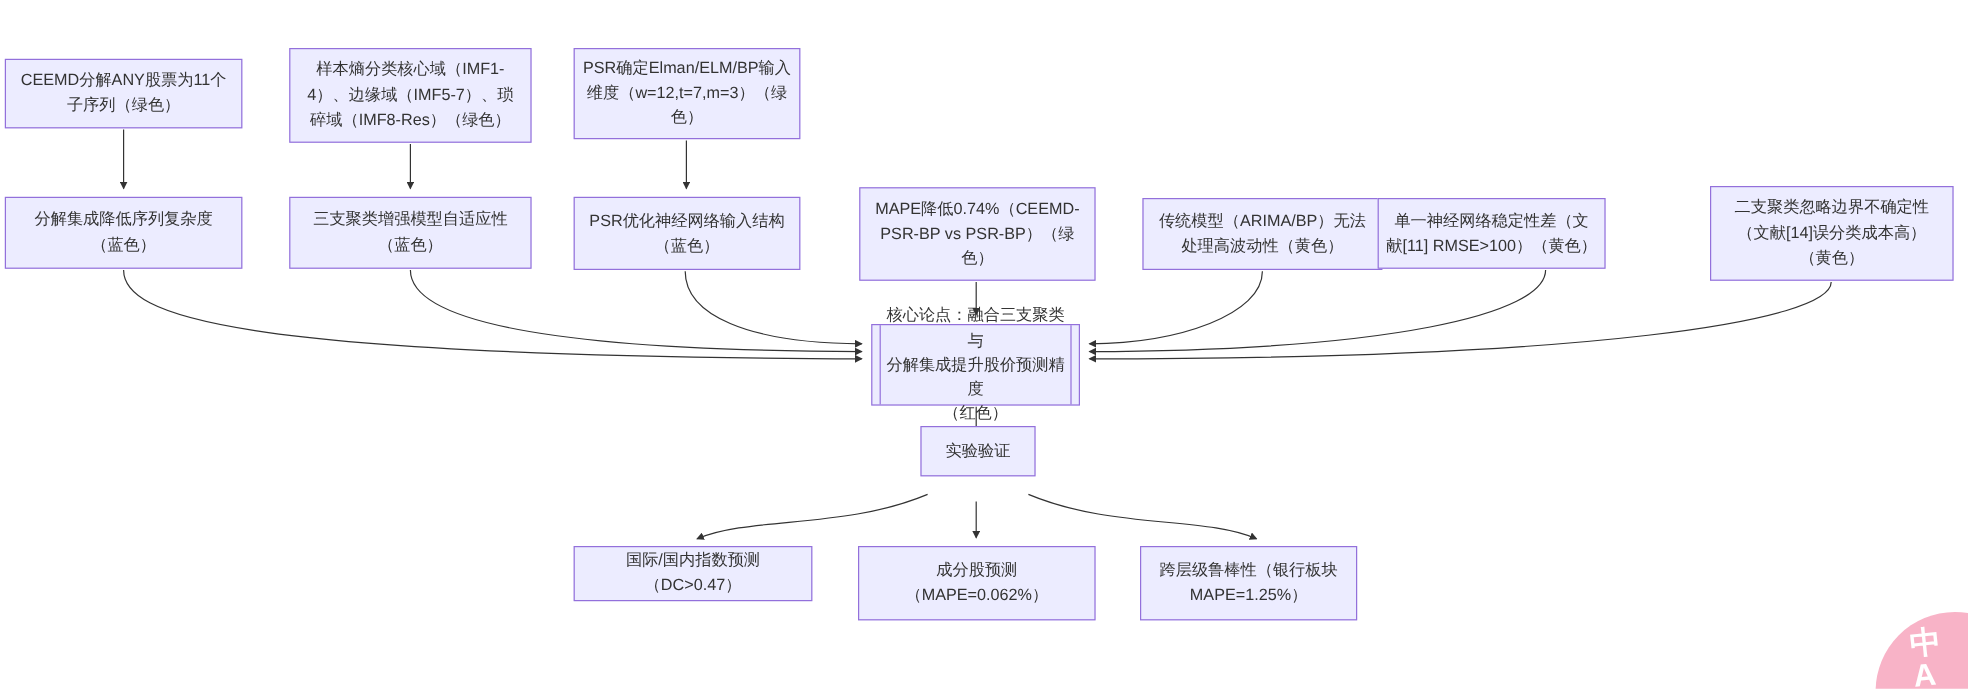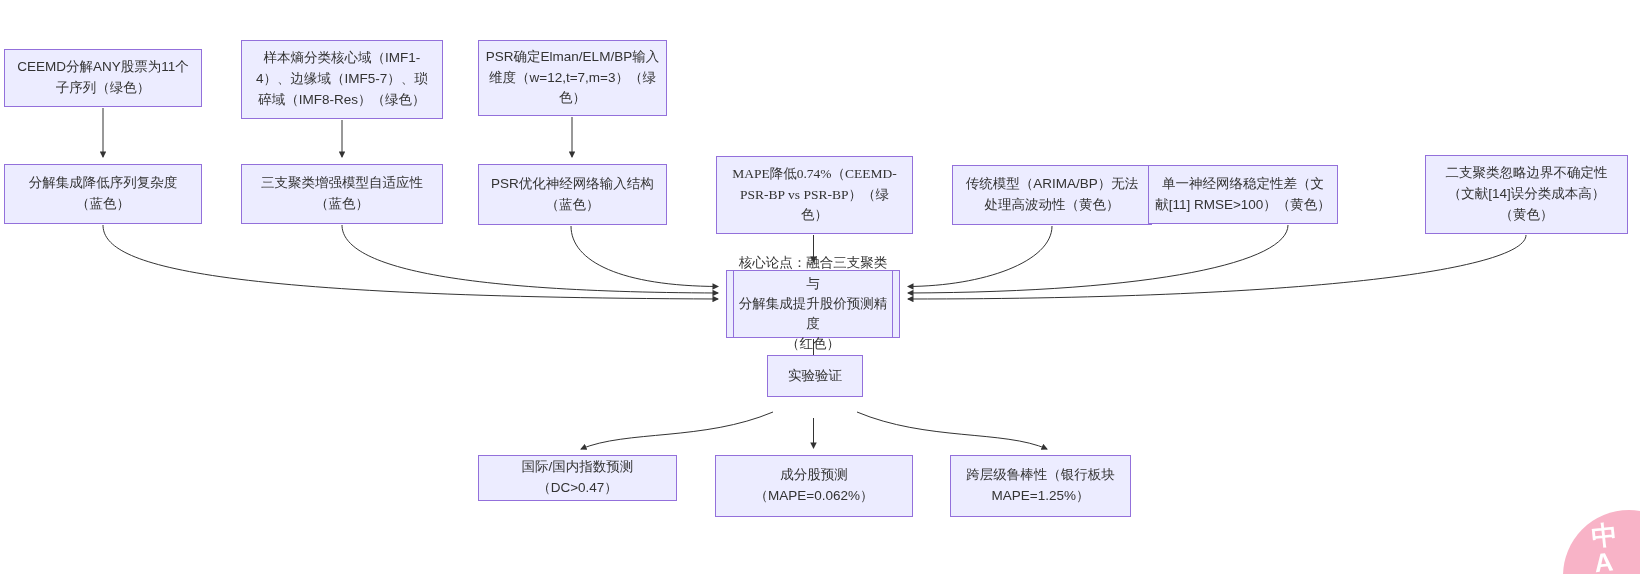--- a/index.html
+++ b/index.html
@@ -23,21 +23,21 @@
   .subroutine::before{left:6px;}
   .subroutine::after{right:6px;}
 
   
   .pos-ceemd     {left:4px;   top:49px;  width:198px;height:58px;}
   .pos-entropy   {left:241px; top:40px;  width:202px;height:79px;}
   .pos-psrdim    {left:478px; top:40px;  width:189px;height:76px;}
   .pos-decomp    {left:4px;   top:164px; width:198px;height:60px;}
   .pos-threeway  {left:241px; top:164px; width:202px;height:60px;}
   .pos-psropt    {left:478px; top:164px; width:189px;height:61px;text-align:center;}
-  .pos-mape      {left:716px; top:156px; width:197px;height:78px;font-family:Liberation Serif, serif;}
+  .pos-mape      {left:716px; top:156px; width:197px;height:78px;}
   .pos-trad      {left:952px; top:165px; width:200px;height:60px;}
   .pos-single    {left:1148px;top:165px; width:190px;height:59px;}
   .pos-twoway    {left:1425px;top:155px; width:203px;height:79px;}
   .pos-core      {left:726px; top:270px; width:174px;height:68px;line-height:1.5;}
   .pos-experiment{left:767px; top:355px; width:96px; height:42px;}
   .pos-index     {left:478px; top:455px; width:199px;height:46px;}
   .pos-stocks    {left:715px; top:455px; width:198px;height:62px;}
   .pos-robust    {left:950px; top:455px; width:181px;height:62px;}
 
   .edge{stroke:#333333;stroke-width:1;fill:none;}

